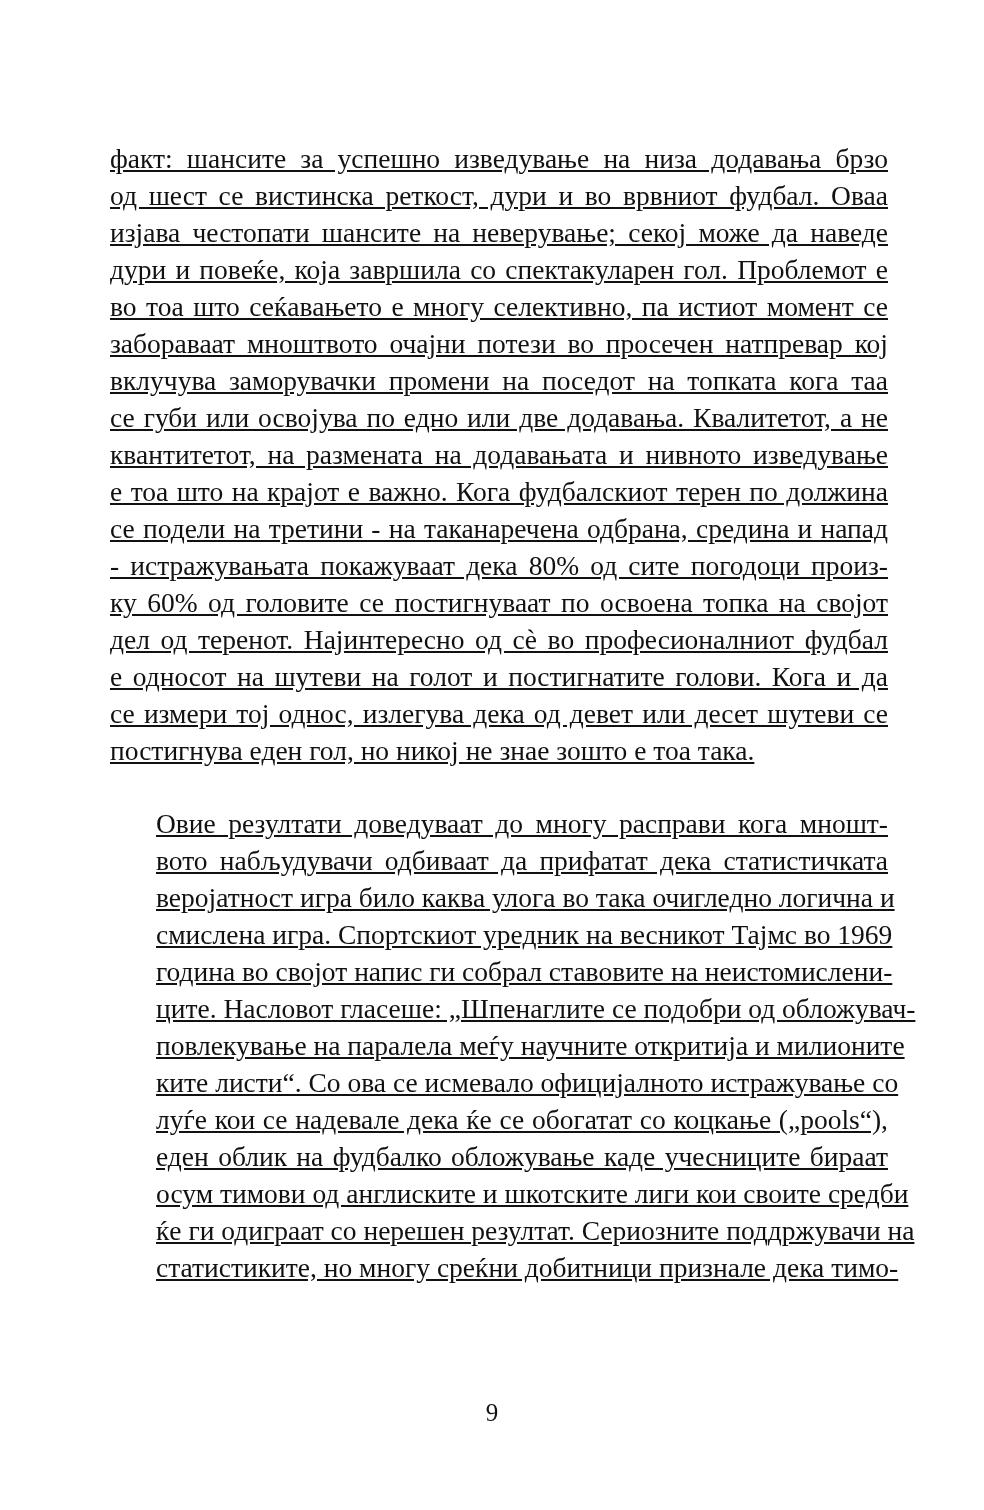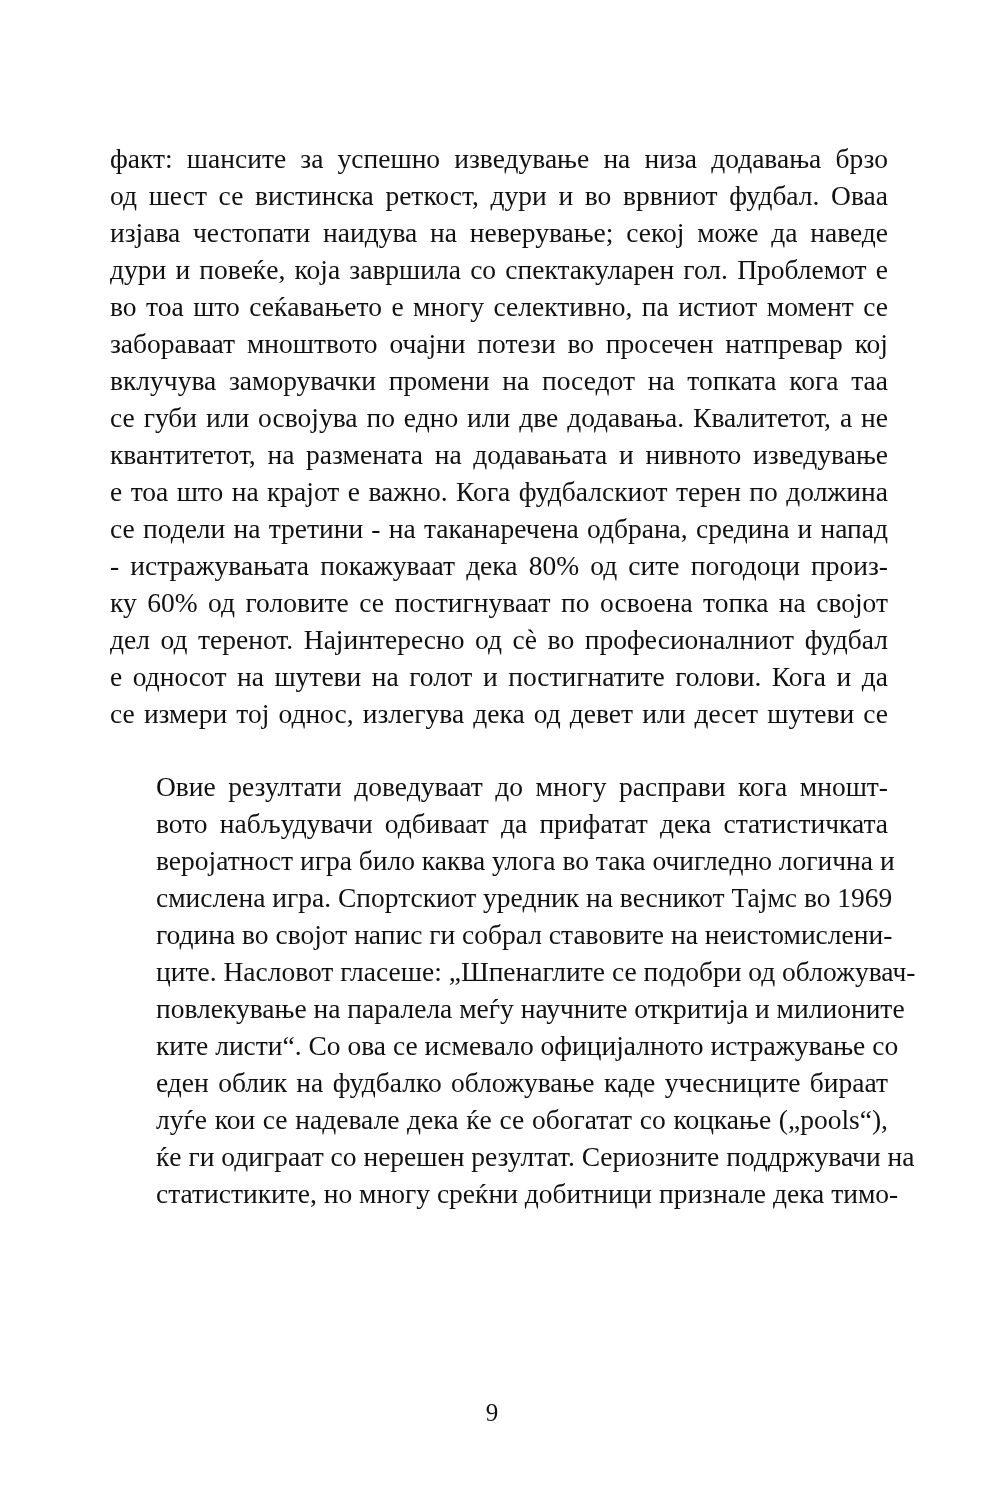--- a/index.html
+++ b/index.html
@@ -30,20 +30,21 @@
   }
 
   .para {
     margin: 0;
     text-align: justify;
     text-justify: inter-word;
     font-size: 27.5px;
     line-height: 37px;
     color: #111111;
     hyphens: none;
+    text-decoration: underline;
     -webkit-hyphens: none;
   }
 
   .para + .para {
     margin-top: 36px;
   }
 
   .para.indented {
     text-indent: 46px;
   }
@@ -72,46 +73,48 @@
 </style>
 </head>
 <body>
 
 <div id="page">
 
   <div id="text-block">
     <p class="para" id="paragraph-1">
         <span class="ln">факт: шансите за успешно изведување на низа додавања брзо</span>
         <span class="ln">од шест се вистинска реткост, дури и во врвниот фудбал. Оваа</span>
-        <span class="ln">изјава честопати наидува на неверување; секој може да наведе</span>
+        <span class="ln">изјава честопати шансите на неверување; секој може да наведе</span>
         <span class="ln">дури и повеќе, која завршила со спектакуларен гол. Проблемот е</span>
         <span class="ln">во тоа што сеќавањето е многу селективно, па истиот момент се</span>
         <span class="ln">забораваат мноштвото очајни потези во просечен натпревар кој</span>
         <span class="ln">вклучува заморувачки промени на поседот на топката кога таа</span>
         <span class="ln">се губи или освојува по едно или две додавања. Квалитетот, а не</span>
         <span class="ln">квантитетот, на размената на додавањата и нивното изведување</span>
         <span class="ln">е тоа што на крајот е важно. Кога фудбалскиот терен по должина</span>
         <span class="ln">се подели на третини - на таканаречена одбрана, средина и напад</span>
         <span class="ln">- истражувањата покажуваат дека 80% од сите погодоци произ-</span>
         <span class="ln">ку 60% од головите се постигнуваат по освоена топка на својот</span>
         <span class="ln">дел од теренот. Најинтересно од сѐ во професионалниот фудбал</span>
         <span class="ln">е односот на шутеви на голот и постигнатите голови. Кога и да</span>
         <span class="ln">се измери тој однос, излегува дека од девет или десет шутеви се</span>
+        <span class="ln last">постигнува еден гол, но никој не знае зошто е тоа така.</span>
       </p>
     <p class="para indented" id="paragraph-2">
         <span class="ln" style="text-indent: 46px;">Овие резултати доведуваат до многу расправи кога мношт-</span>
         <span class="ln">вото набљудувачи одбиваат да прифатат дека статистичката</span>
         <span class="ln">веројатност игра било каква улога во така очигледно логична и</span>
         <span class="ln">смислена игра. Спортскиот уредник на весникот Тајмс во 1969</span>
         <span class="ln">година во својот напис ги собрал ставовите на неистомислени-</span>
         <span class="ln">ците. Насловот гласеше: „Шпенаглите се подобри од обложувач-</span>
         <span class="ln">повлекување на паралела меѓу научните откритија и милионите</span>
         <span class="ln">ките листи“. Со ова се исмевало официјалното истражување со</span>
+        <span class="ln">луѓе кои се надевале дека ќе се обогатат со коцкање („pools“),</span>
         <span class="ln">еден облик на фудбалко обложување каде учесниците бираат</span>
-        <span class="ln">луѓе кои се надевале дека ќе се обогатат со коцкање („pools“),</span>
+        <span class="ln">осум тимови од англиските и шкотските лиги кои своите средби</span>
         <span class="ln">ќе ги одиграат со нерешен резултат. Сериозните поддржувачи на</span>
         <span class="ln last">статистиките, но многу среќни добитници признале дека тимо-</span>
       </p>
   </div>
 
   <div id="page-number">9</div>
 
 </div>
 
 </body></html>

